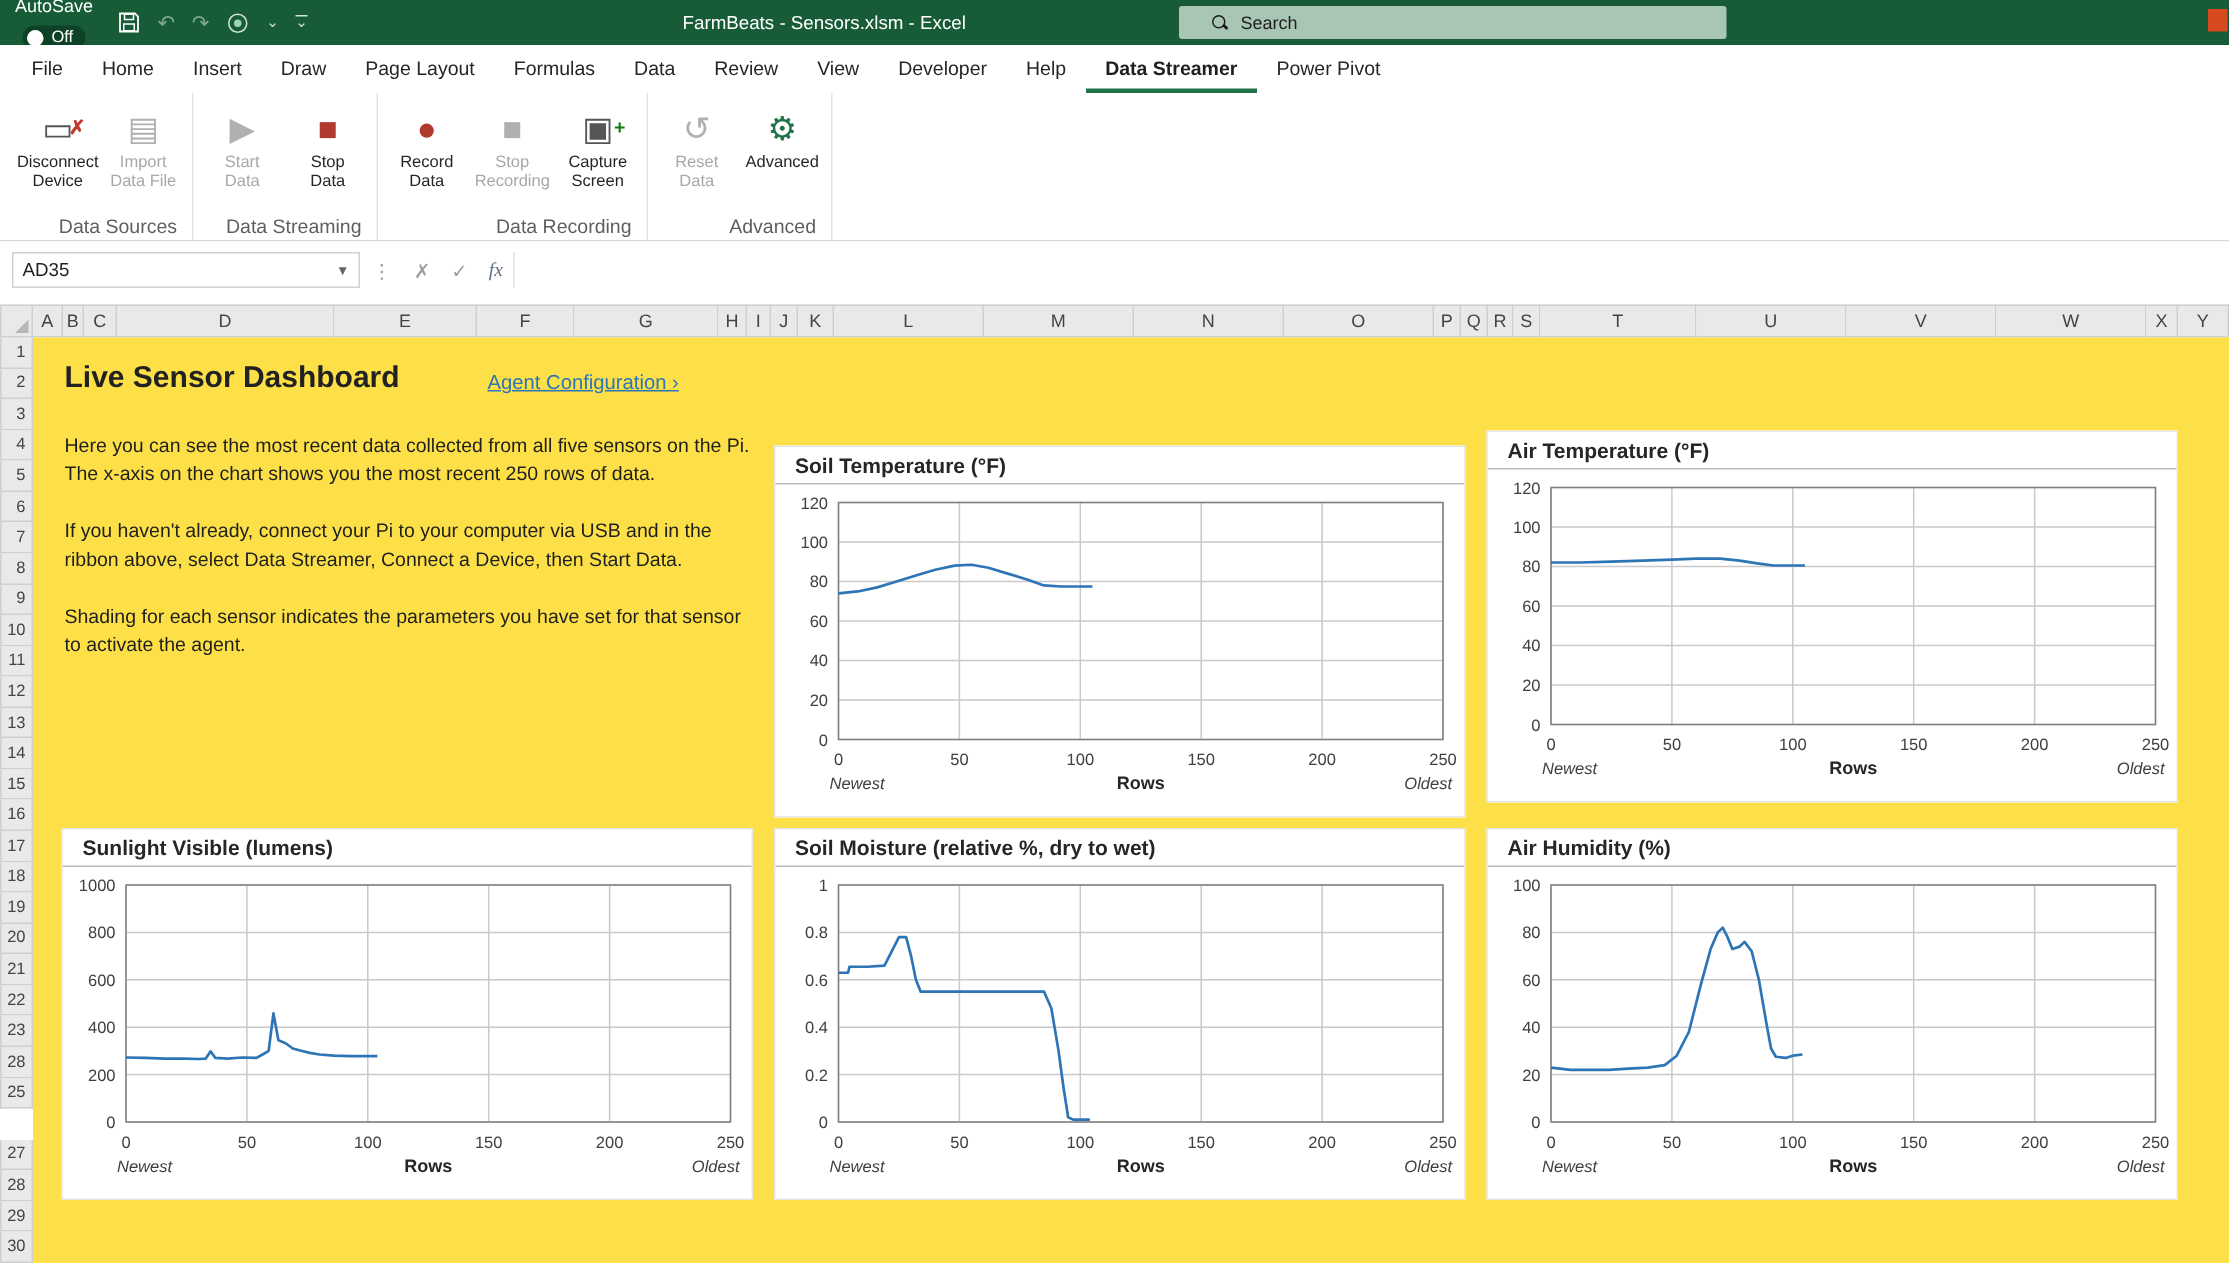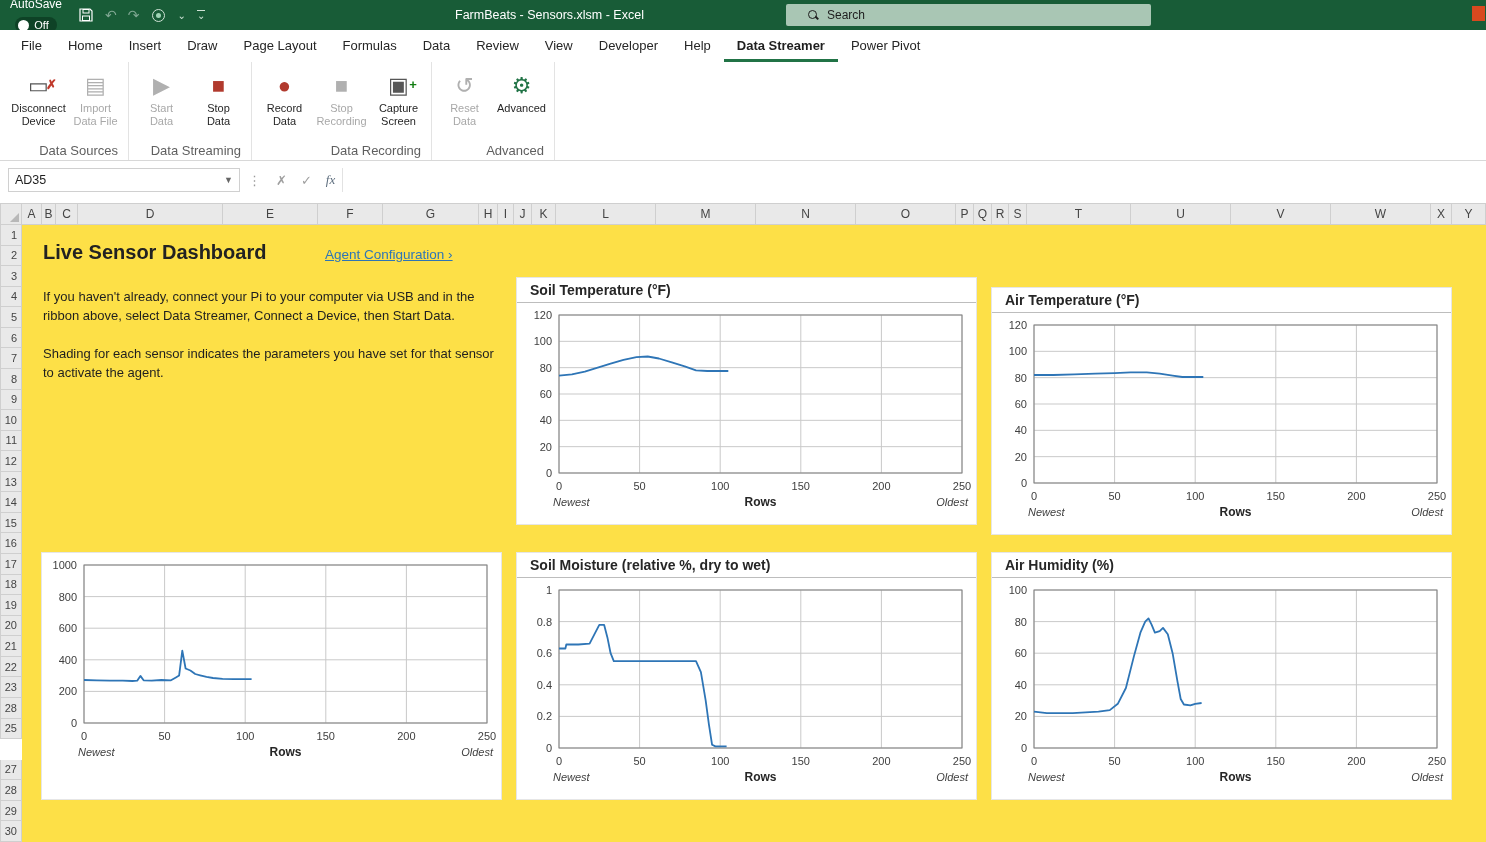--- a/index.html
+++ b/index.html
@@ -300,25 +300,26 @@
           <div class="row-h" style="height: 20.5667px; margin-left: 45px;">26</div>
           <div class="row-h" style="height: 20.5667px;">27</div>
           <div class="row-h" style="height: 20.5667px;">28</div>
           <div class="row-h" style="height: 20.5667px;">29</div>
           <div class="row-h" style="height: 20.5667px;">30</div>
         </div>
       <div class="grid">
         <div class="dash-title">Live Sensor Dashboard</div>
         <a class="dash-link">Agent Configuration ›</a>
         <div class="dash-paras">
+            <p>Here you can see the most recent data collected from all five sensors on the Pi. The x-axis on the chart shows you the most recent 250 rows of data.</p>
             <p>If you haven't already, connect your Pi to your computer via USB and in the ribbon above, select Data Streamer, Connect a Device, then Start Data.</p>
             <p>Shading for each sensor indicates the parameters you have set for that sensor to activate the agent.</p>
           </div>
         <div id="charts">
-            <div class="chart-panel" style="left: 494px; top: 52px;">
+            <div class="chart-panel" style="left: 494px; top: 72px;">
               <div class="chart-title">Soil Temperature (°F)</div>
               <svg width="459" height="220">
                 <line x1="42" y1="12" x2="42" y2="170" stroke="#c9c9c9" stroke-width="1"></line>
                 <line x1="122.60000000000001" y1="12" x2="122.60000000000001" y2="170" stroke="#c9c9c9" stroke-width="1"></line>
                 <line x1="203.20000000000002" y1="12" x2="203.20000000000002" y2="170" stroke="#c9c9c9" stroke-width="1"></line>
                 <line x1="283.79999999999995" y1="12" x2="283.79999999999995" y2="170" stroke="#c9c9c9" stroke-width="1"></line>
                 <line x1="364.40000000000003" y1="12" x2="364.40000000000003" y2="170" stroke="#c9c9c9" stroke-width="1"></line>
                 <line x1="445" y1="12" x2="445" y2="170" stroke="#c9c9c9" stroke-width="1"></line>
                 <line x1="42" y1="170" x2="445" y2="170" stroke="#c9c9c9" stroke-width="1"></line>
                 <line x1="42" y1="143.66666666666666" x2="445" y2="143.66666666666666" stroke="#c9c9c9" stroke-width="1"></line>
@@ -377,20 +378,21 @@
                 <text x="283.79999999999995" y="187" text-anchor="middle" font-size="11" fill="#404040">150</text>
                 <text x="364.40000000000003" y="187" text-anchor="middle" font-size="11" fill="#404040">200</text>
                 <text x="445" y="187" text-anchor="middle" font-size="11" fill="#404040">250</text>
                 <text x="36" y="203" text-anchor="start" font-size="11" font-style="italic" fill="#404040">Newest</text>
                 <text x="243.5" y="203" text-anchor="middle" font-size="12" font-weight="bold" fill="#262626">Rows</text>
                 <text x="451" y="203" text-anchor="end" font-size="11" font-style="italic" fill="#404040">Oldest</text>
                 <polyline points="42.0,62.0 61.3,62.0 82.3,61.4 103.3,60.7 122.6,60.1 138.7,59.4 154.8,59.4 167.7,60.7 180.6,62.7 190.3,64.0 203.2,64.0 211.3,64.0" fill="none" stroke="#2E75B6" stroke-width="1.8" stroke-linejoin="round"></polyline>
               </svg>
             </div>
             <div class="chart-panel" style="left: 19px; top: 327px;">
+              <div class="chart-title">Sunlight Visible (lumens)</div>
               <svg width="459" height="220">
                 <line x1="42" y1="12" x2="42" y2="170" stroke="#c9c9c9" stroke-width="1"></line>
                 <line x1="122.60000000000001" y1="12" x2="122.60000000000001" y2="170" stroke="#c9c9c9" stroke-width="1"></line>
                 <line x1="203.20000000000002" y1="12" x2="203.20000000000002" y2="170" stroke="#c9c9c9" stroke-width="1"></line>
                 <line x1="283.79999999999995" y1="12" x2="283.79999999999995" y2="170" stroke="#c9c9c9" stroke-width="1"></line>
                 <line x1="364.40000000000003" y1="12" x2="364.40000000000003" y2="170" stroke="#c9c9c9" stroke-width="1"></line>
                 <line x1="445" y1="12" x2="445" y2="170" stroke="#c9c9c9" stroke-width="1"></line>
                 <line x1="42" y1="170" x2="445" y2="170" stroke="#c9c9c9" stroke-width="1"></line>
                 <line x1="42" y1="138.4" x2="445" y2="138.4" stroke="#c9c9c9" stroke-width="1"></line>
                 <line x1="42" y1="106.8" x2="445" y2="106.8" stroke="#c9c9c9" stroke-width="1"></line>

